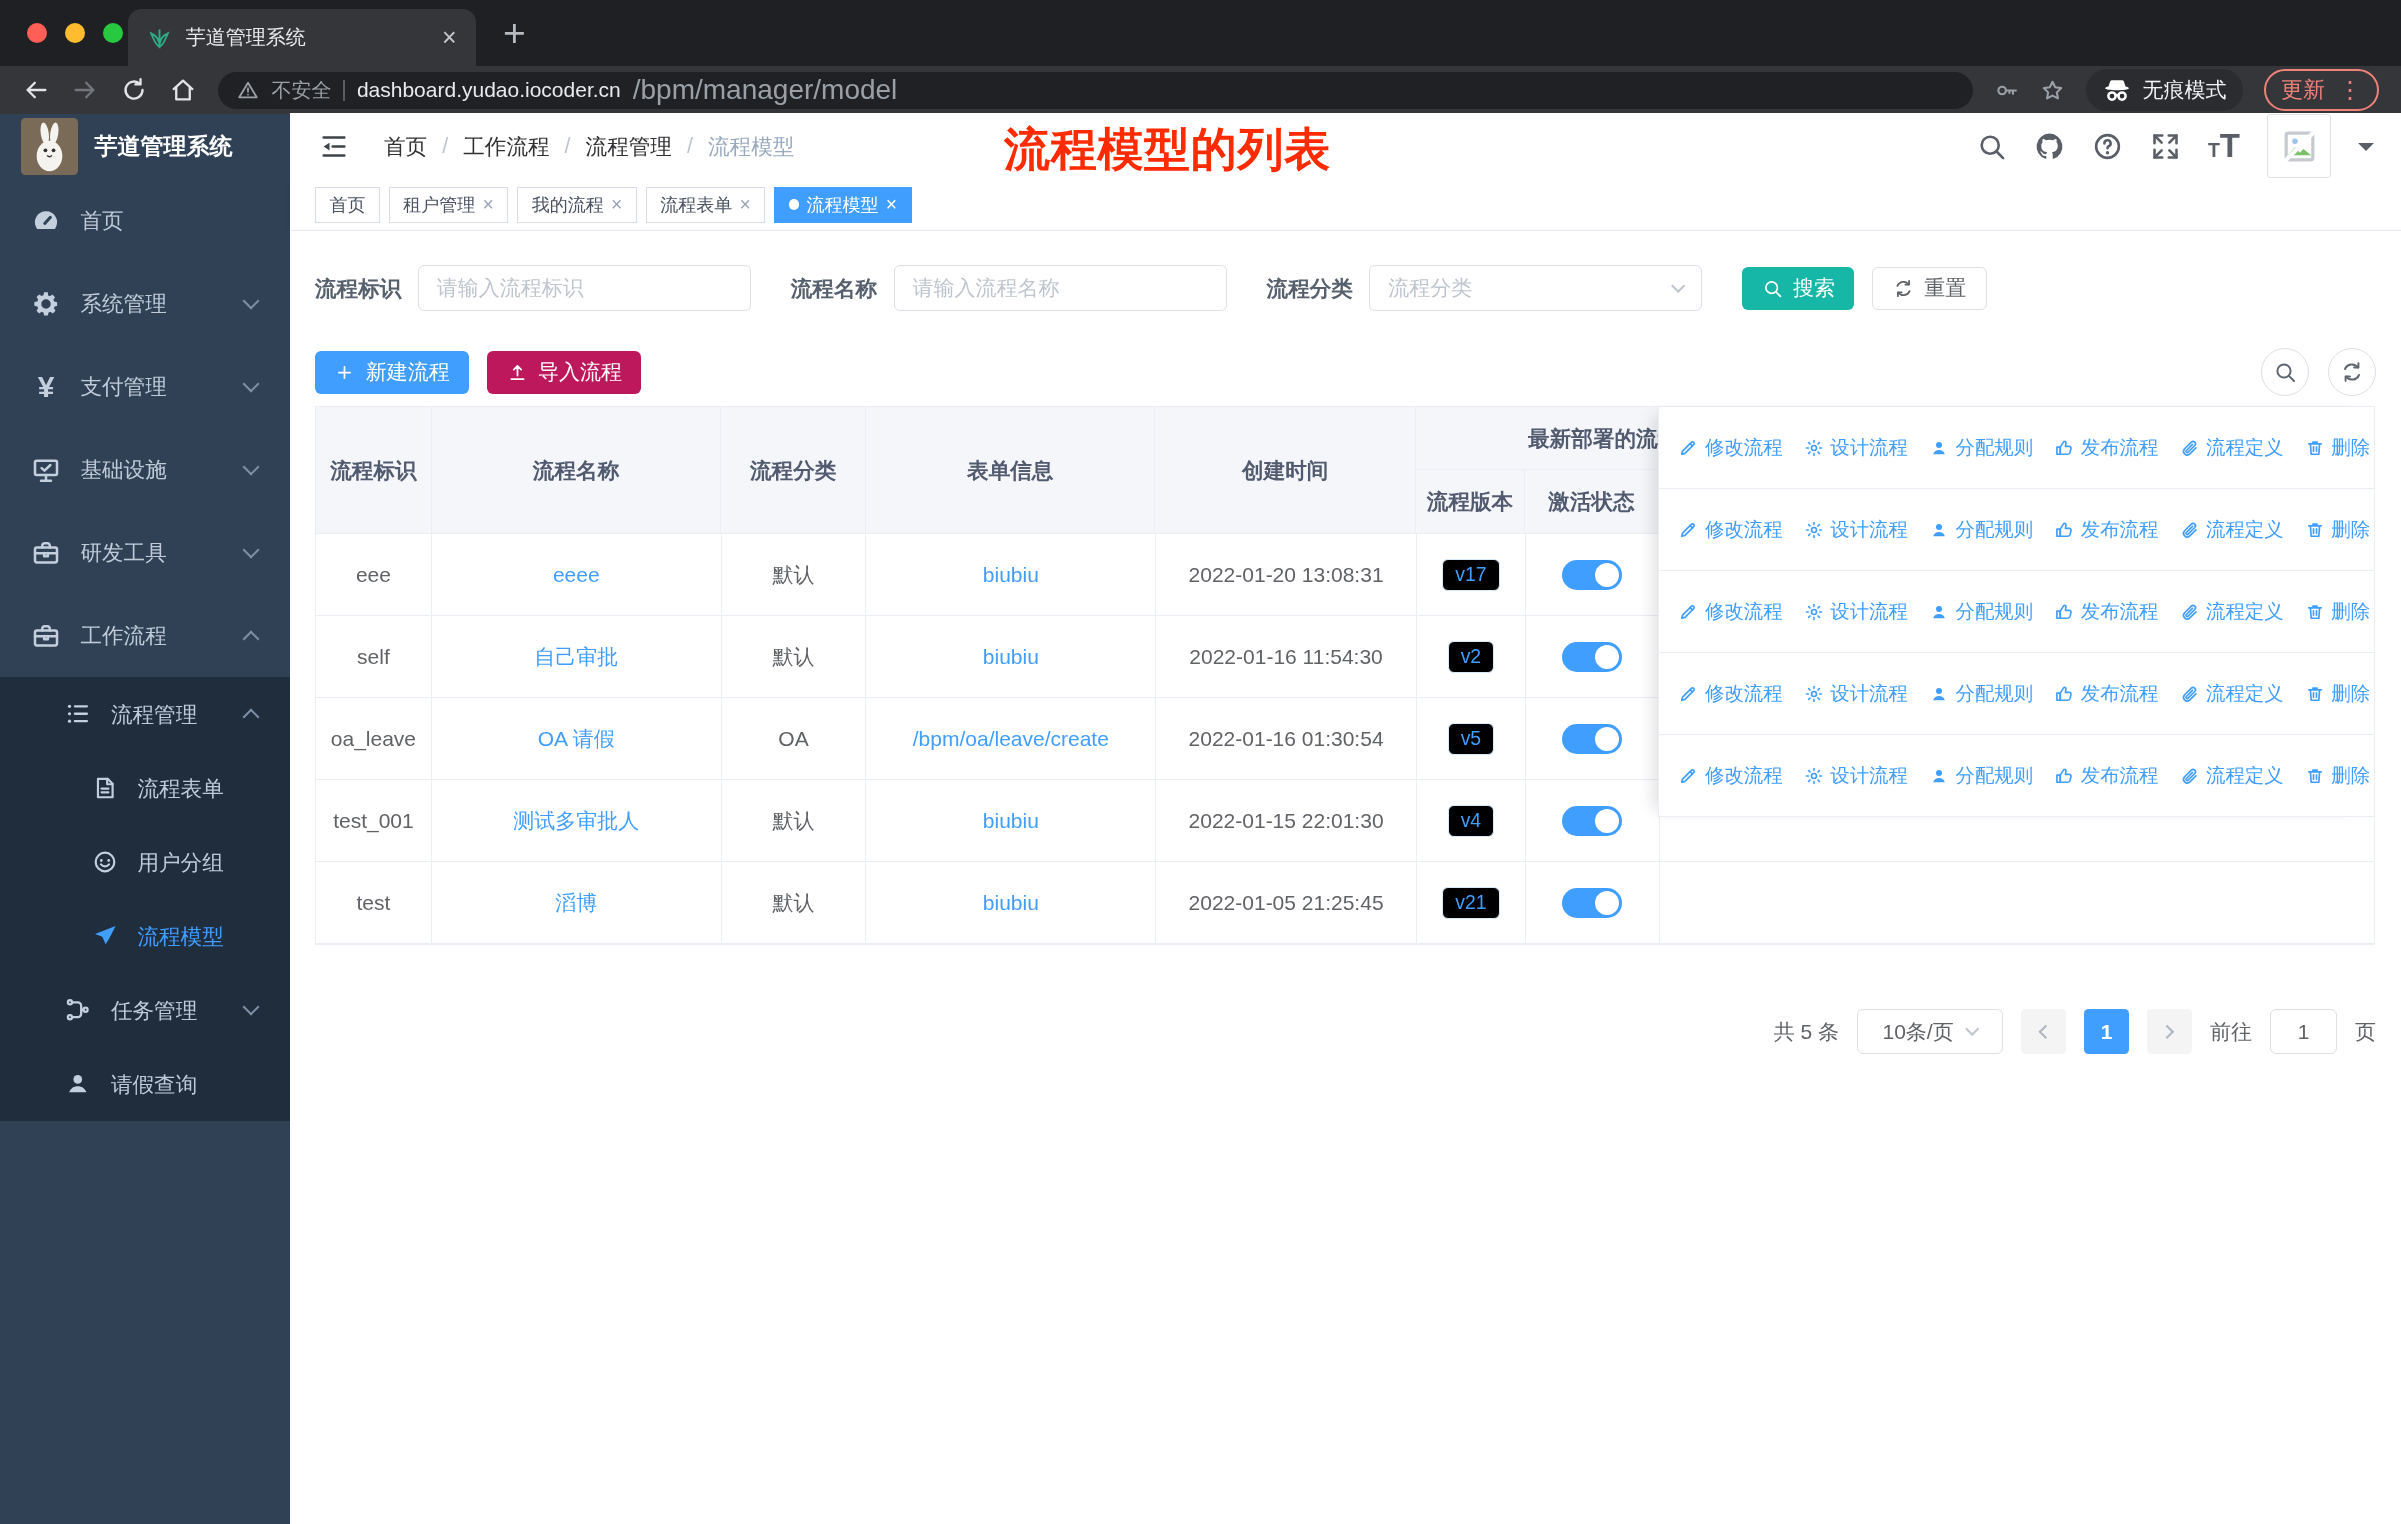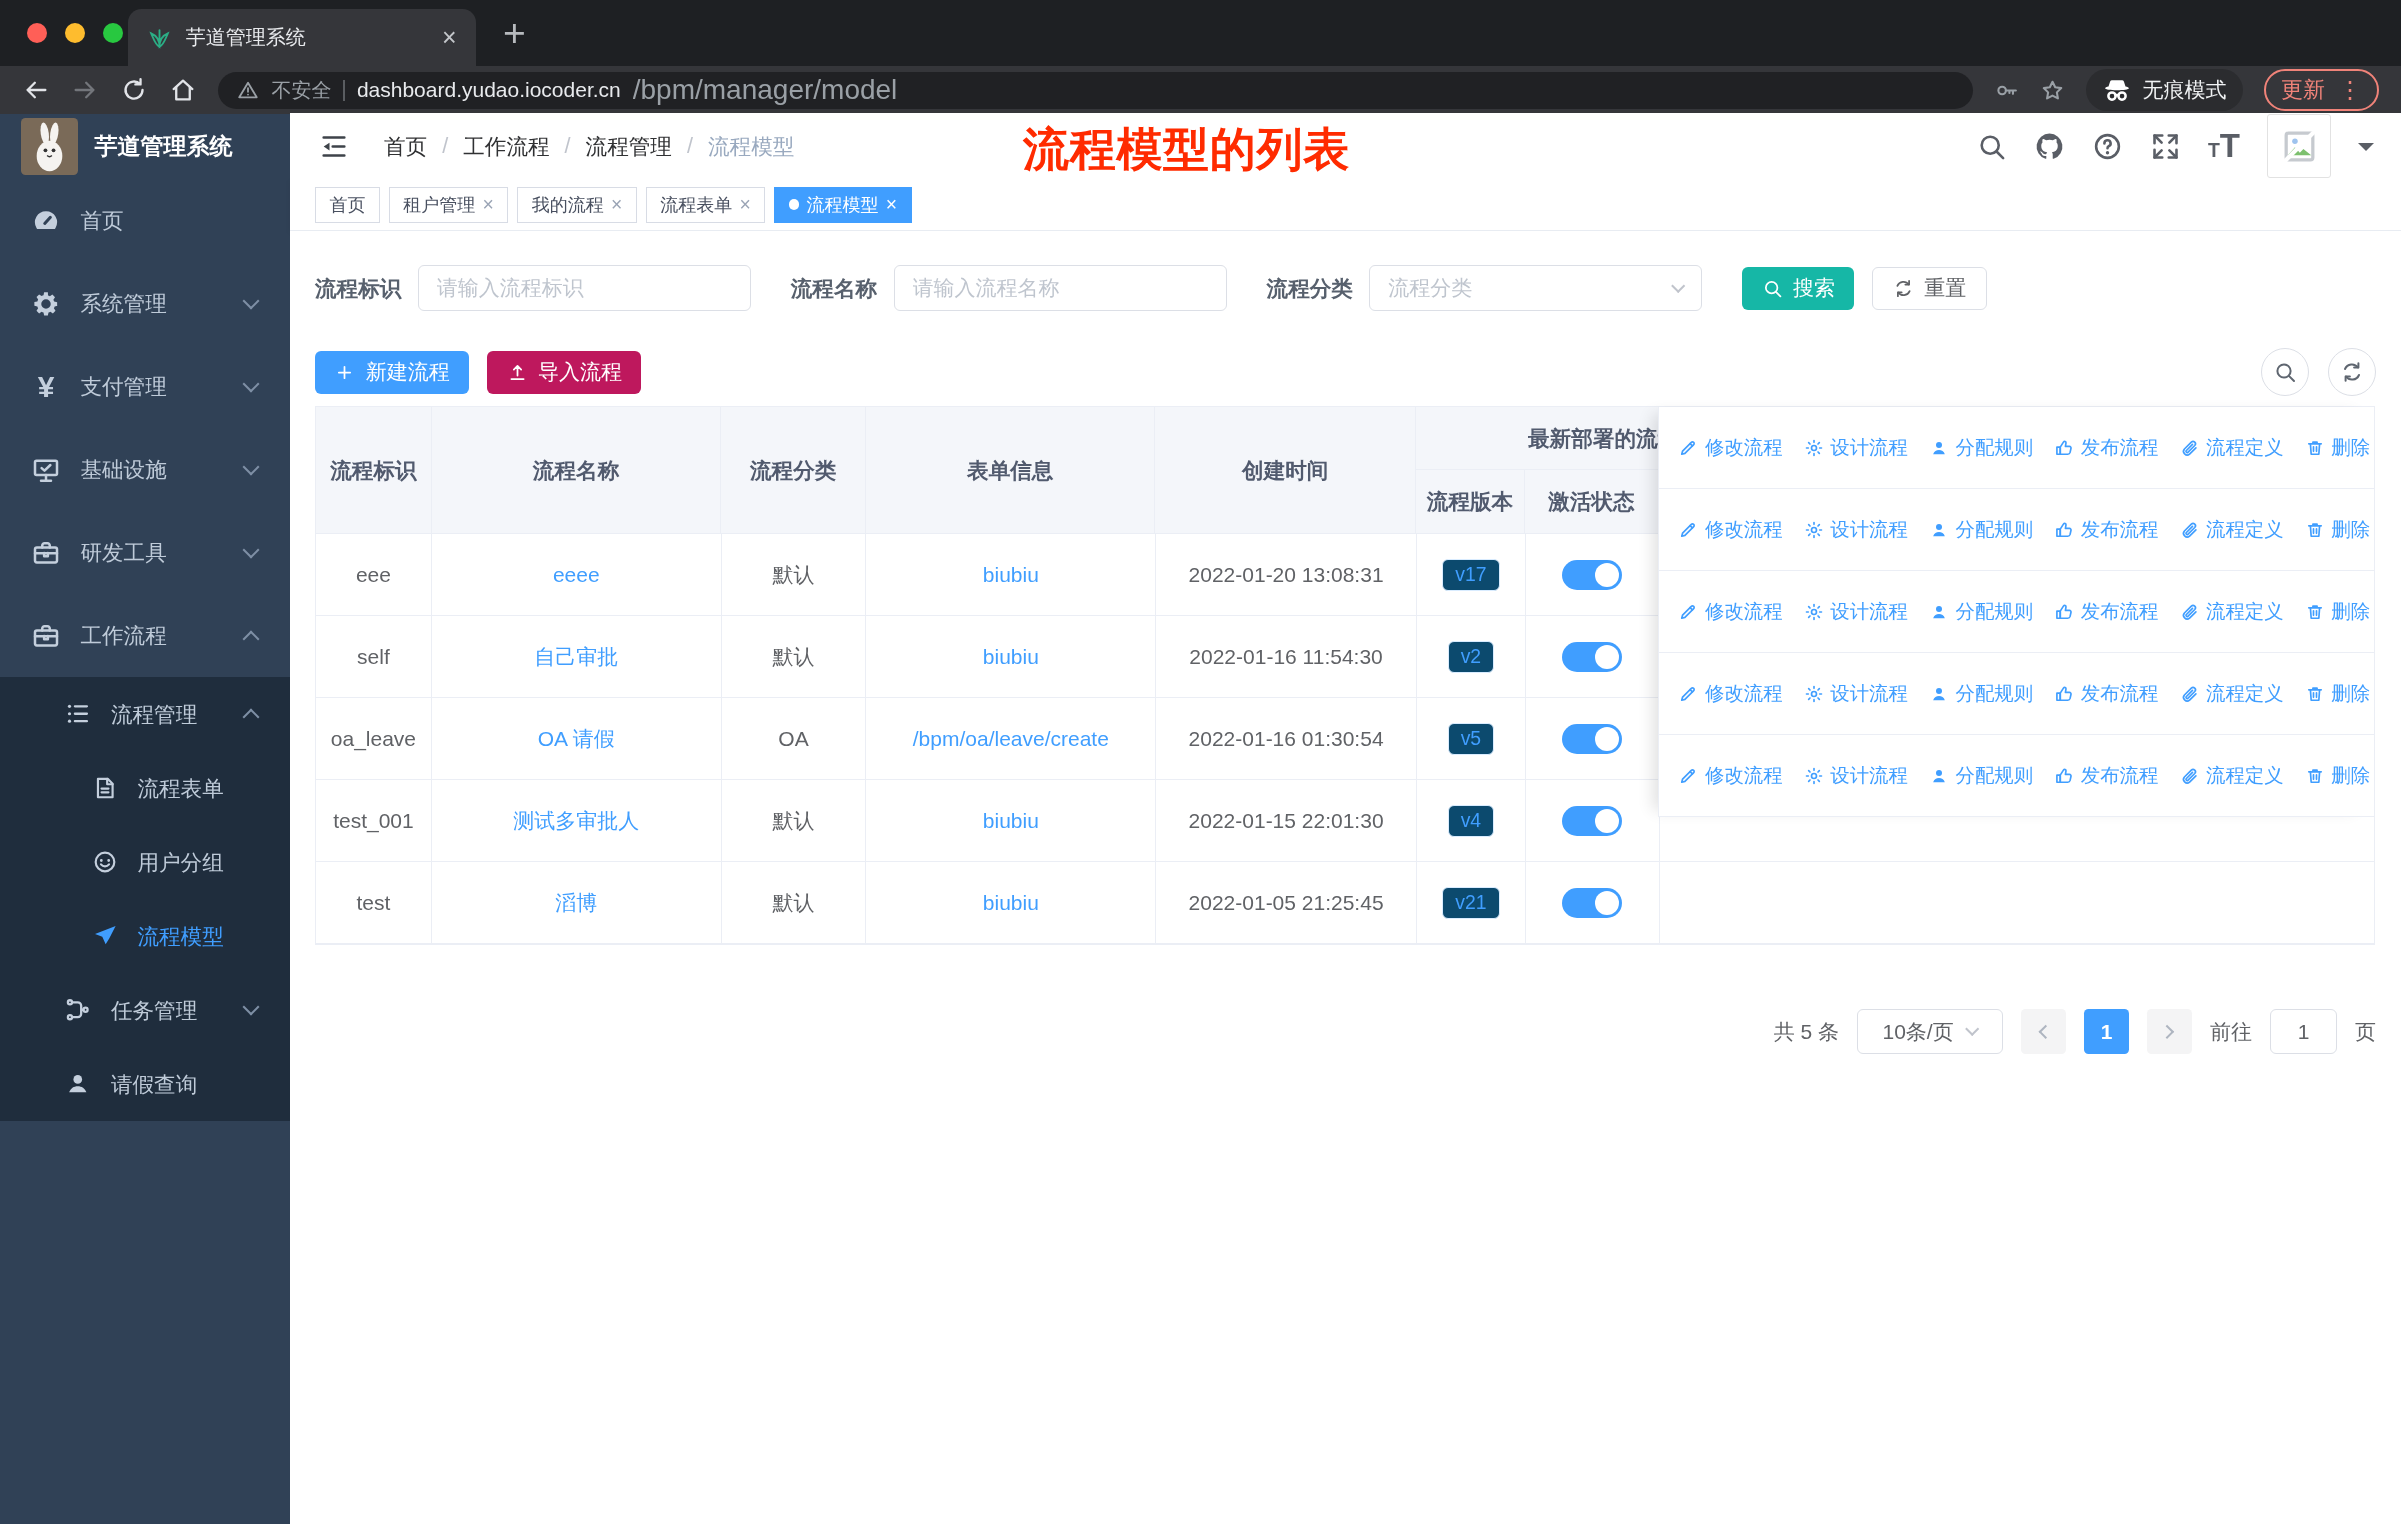--- a/index.html
+++ b/index.html
@@ -57,21 +57,21 @@
   .chev.up { transform:rotate(-135deg); top:39px; }
   .submenu .chev.up, .submenu .chev.down { top:auto; }
   .submenu .chev.up { margin-top:6px; } .submenu .chev.down { margin-top:-6px; }
 
   .main { flex:1; display:flex; flex-direction:column; min-width:0; background:#fff; }
   .app-header { height:66px; display:flex; align-items:center; padding:0 27px; position:relative; background:#fff; }
   .hamburger { width:34px; height:31px; color:#3e434a; }
   .breadcrumb { display:flex; align-items:center; gap:15px; margin-left:33px; font-size:21.6px; color:#303133; }
   .bc-sep { color:#c0c4cc; }
   .bc-item.last { color:#99a9bf; }
-  .annotation { position:absolute; left:733px; top:6px; font-size:46px; font-weight:800; color:#ff2b00; letter-spacing:0.7px; white-space:nowrap; }
+  .annotation { position:absolute; left:714px; top:6px; font-size:46px; font-weight:800; color:#ff2b00; letter-spacing:0.7px; white-space:nowrap; }
   .hicons { margin-left:auto; display:flex; align-items:center; gap:27px; color:#5a5e66; }
   .hic { width:31px; height:31px; }
   .ticon { display:inline-flex; align-items:flex-end; color:#5a5e66; font-weight:bold; }
   .t-sm { font-size:19.4px; line-height:1; } .t-lg { font-size:33px; line-height:0.9; }
   .avatar { width:64px; height:64px; border:1.5px solid #e2e2e2; border-radius:3px; background:#fff; display:flex; align-items:center; justify-content:center; }
   .avatar .iw { width:39px; height:39px; }
   .caret { width:0; height:0; border:8.2px solid transparent; border-top-color:#5a5e66; margin-top:9px; }
 
   .tagsbar { height:52px; display:flex; align-items:center; gap:9px; padding:0 25px; background:#fff; border-bottom:1.5px solid #e8ecf2; box-shadow:0 1.5px 6px rgba(0,0,0,.05); }
   .tag { height:36px; display:flex; align-items:center; gap:7.4px; padding:0 13.4px; border:1.5px solid #d8dce5; background:#fff; color:#495060; font-size:18px; cursor:pointer; white-space:nowrap; }
@@ -104,21 +104,21 @@
   .thead { display:flex; background:#f4f6fa; color:#515a6e; font-weight:700; font-size:21.6px; }
   .th,.td { display:flex; align-items:center; justify-content:center; border-right:1.5px solid #ebeef5; border-bottom:1.5px solid #ebeef5; overflow:hidden; }
   .c1{width:116px;} .c2{width:290px;} .c3{width:145px;} .c4{width:290px;} .c5{width:261px;} .c6{width:109px;} .c7{width:134px;} .c8{width:715px; border-right:none;}
   .th.span2 { height:127px; }
   .gwrap { width:958px; display:flex; flex-direction:column; }
   .gtop { height:63px; display:flex; align-items:center; border-bottom:1.5px solid #ebeef5; padding-left:112px; white-space:nowrap; }
   .gbot { display:flex; height:64px; }
   .gbot .th { height:64px; border-bottom:1.5px solid #ebeef5; }
   .tr { display:flex; height:82px; font-size:21px; color:#606266; background:#fff; }
   .link { color:#409eff; cursor:pointer; }
-  .badge { display:inline-block; padding:5.2px 12px; border-radius:6px; background:#0c4a6e; border:1.5px solid #d9ecff; color:#409eff; font-size:19.4px; line-height:1; }
+  .badge { display:inline-block; padding:5.2px 12px; border-radius:6px; background:#000000; border:1.5px solid #d9ecff; color:#409eff; font-size:19.4px; line-height:1; }
   .switch { width:60px; height:30px; border-radius:15px; background:#409eff; position:relative; cursor:pointer; display:inline-block; }
   .switch::after { content:""; position:absolute; top:3px; right:3px; width:24px; height:24px; border-radius:50%; background:#fff; }
   .op { position:absolute; top:0; right:0; width:716px; box-shadow:-12px 0 15px -7.4px rgba(0,0,0,.12); }
   .op-head { height:127px; background:#f4f6fa; border-left:1.5px solid #ebeef5; border-bottom:1.5px solid #ebeef5; display:flex; align-items:center; justify-content:center; font-weight:700; font-size:21.6px; color:#515a6e; }
   .op-row { height:82px; background:#fff; border-left:1.5px solid #ebeef5; border-bottom:1.5px solid #ebeef5; display:flex; align-items:center; padding-left:19.4px; gap:21px; }
   .action { display:inline-flex; align-items:center; gap:6.7px; color:#409eff; font-size:19.4px; cursor:pointer; white-space:nowrap; }
   .action .iw { width:20px; height:20px; }
 
   
   .pagination { display:flex; align-items:center; justify-content:flex-end; gap:18px; margin-top:64px; font-size:21px; color:#606266; }

